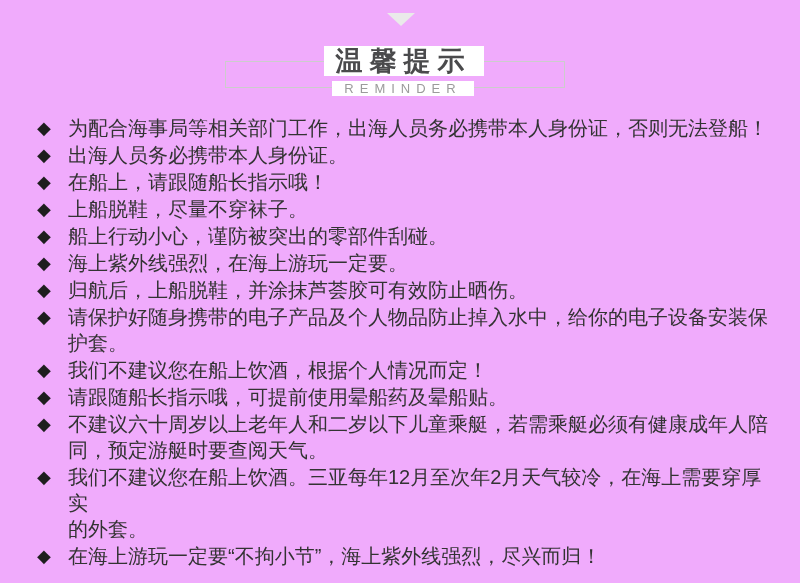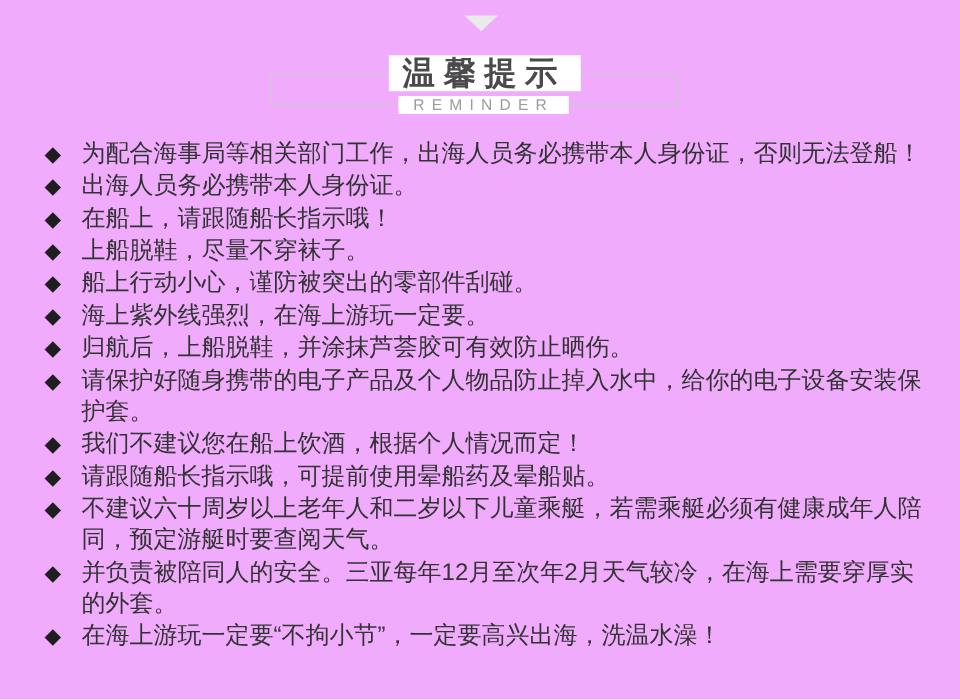--- a/index.html
+++ b/index.html
@@ -169,22 +169,22 @@
       <span class="bullet">◆</span>
       <span class="tip-text">请跟随船长指示哦，可提前使用晕船药及晕船贴。</span>
     </li>
     <li class="tip">
       <span class="bullet">◆</span>
       <span class="tip-text">不建议六十周岁以上老年人和二岁以下儿童乘艇，若需乘艇必须有健康成年人陪
 同，预定游艇时要查阅天气。</span>
     </li>
     <li class="tip">
       <span class="bullet">◆</span>
-      <span class="tip-text">并负责被陪同人的安全。三亚每年12月至次年2月天气较冷，在海上需要穿厚实
+      <span class="tip-text">我们不建议您在船上饮酒。三亚每年12月至次年2月天气较冷，在海上需要穿厚实
 的外套。</span>
     </li>
     <li class="tip">
       <span class="bullet">◆</span>
-      <span class="tip-text">在海上游玩一定要“不拘小节”，一定要高兴出海，洗温水澡！</span>
+      <span class="tip-text">在海上游玩一定要“不拘小节”，海上紫外线强烈，尽兴而归！</span>
     </li>
   </ul>
 
 </div>
 
 </body></html>

